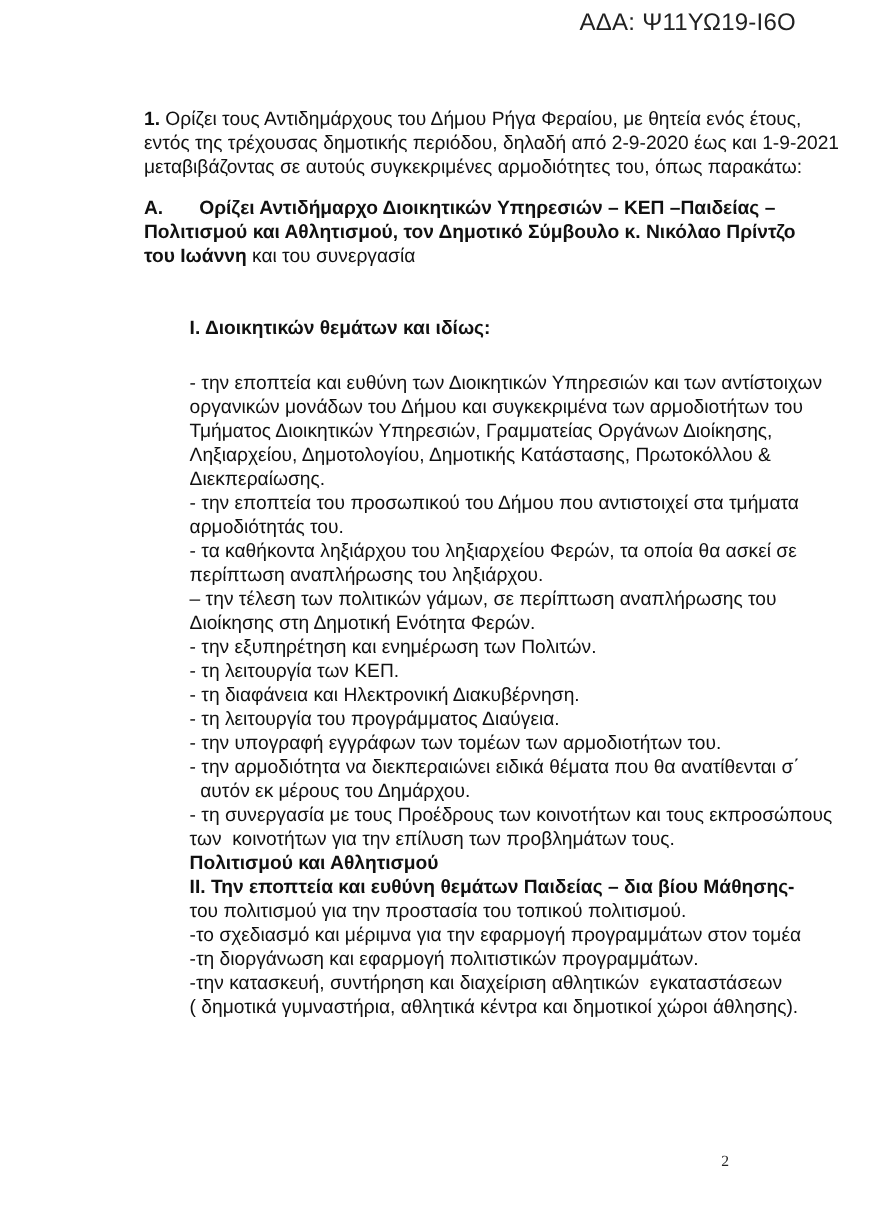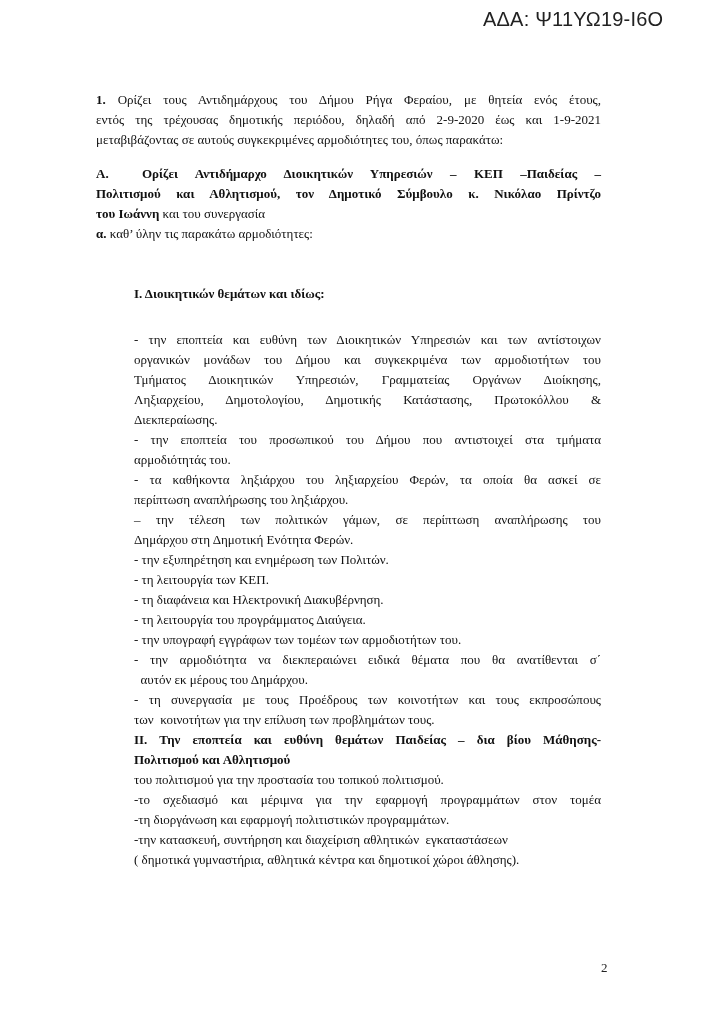--- a/index.html
+++ b/index.html
@@ -1,18 +1,18 @@
 <!DOCTYPE html>
 <html><head>
 <meta charset="utf-8">
 <style>
   html, body { margin: 0; padding: 0; background: #ffffff; }
   body { width: 724px; height: 1024px; position: relative; overflow: hidden; color: #111; }
   .ada { position: absolute; top: 8px; left: 483px; font-family: "Liberation Sans", sans-serif; font-size: 20px; color: #222; letter-spacing: 0.2px; }
-  .page { position: absolute; left: 96px; top: 90px; width: 505px; font-family: Liberation Serif, serif; font-size: 13px; color: #111; }
+  .page { position: absolute; left: 120px; top: 90px; width: 505px; font-family: Liberation Sans, sans-serif; font-size: 16px; color: #111; }
   .line { height: 20px; line-height: 20px; white-space: nowrap; }
   .just { text-align: justify; text-align-last: justify; }
   b, .b { font-weight: bold; }
   .sec-a { margin-top: 14px; }
   .roman { margin-left: 38px; margin-top: 14px; }
   .list { margin-left: 38px; margin-top: 14px; }
   .pagenum { position: absolute; top: 960px; left: 601px; font-family: "Liberation Serif", serif; font-size: 13px; color: #222; }
 </style>
 </head>
 <body>
@@ -23,53 +23,52 @@
   <div>
     <div class="line just"><b>1.</b><span> Ορίζει τους Αντιδημάρχους του Δήμου Ρήγα Φεραίου, με θητεία ενός έτους,</span></div>
     <div class="line just">εντός της τρέχουσας δημοτικής περιόδου, δηλαδή από 2-9-2020 έως και 1-9-2021</div>
     <div class="line">μεταβιβάζοντας σε αυτούς συγκεκριμένες αρμοδιότητες του, όπως παρακάτω:</div>
   </div>
 
   <div class="sec-a">
     <div class="line just b"><span style="display:inline-block;width:46px;text-align:left;text-align-last:left;">Α.</span><span>Ορίζει Αντιδήμαρχο Διοικητικών Υπηρεσιών – ΚΕΠ –Παιδείας –</span></div>
     <div class="line just b">Πολιτισμού και Αθλητισμού, τον Δημοτικό Σύμβουλο κ. Νικόλαο Πρίντζο</div>
     <div class="line"><b>του Ιωάννη</b><span> και του συνεργασία</span></div>
-    <div class="line"><b>α.</b><span> καθ’ ύλην τις παρακάτω αρμοδιότητες:</span></div>
   </div>
 
   <div class="roman" style="margin-top:40px;">
     <div class="line b">Ι. Διοικητικών θεμάτων  και ιδίως:</div>
   </div>
 
   <div class="list" style="margin-top:26px;">
     <div class="line just">- την εποπτεία και ευθύνη των Διοικητικών Υπηρεσιών και των αντίστοιχων</div>
     <div class="line just">οργανικών μονάδων του Δήμου και συγκεκριμένα  των αρμοδιοτήτων του</div>
     <div class="line just">Τμήματος Διοικητικών Υπηρεσιών, Γραμματείας Οργάνων Διοίκησης,</div>
     <div class="line just">Ληξιαρχείου, Δημοτολογίου, Δημοτικής Κατάστασης, Πρωτοκόλλου &amp;</div>
     <div class="line">Διεκπεραίωσης.</div>
     <div class="line just">- την εποπτεία του προσωπικού του Δήμου που αντιστοιχεί στα τμήματα</div>
     <div class="line">αρμοδιότητάς του.</div>
     <div class="line just">- τα καθήκοντα ληξιάρχου του ληξιαρχείου Φερών, τα οποία θα ασκεί σε</div>
     <div class="line">περίπτωση αναπλήρωσης του ληξιάρχου.</div>
     <div class="line just">– την τέλεση των πολιτικών γάμων, σε περίπτωση αναπλήρωσης του</div>
-    <div class="line">Δημάρχου στη Δημοτική Ενότητα Φερών.</div>
+    <div class="line">Διοίκησης στη Δημοτική Ενότητα Φερών.</div>
     <div class="line">- την εξυπηρέτηση και ενημέρωση των Πολιτών.</div>
     <div class="line">- τη λειτουργία των ΚΕΠ.</div>
     <div class="line">- τη διαφάνεια και Ηλεκτρονική Διακυβέρνηση.</div>
     <div class="line">- τη λειτουργία του προγράμματος Διαύγεια.</div>
     <div class="line">- την υπογραφή εγγράφων των τομέων των αρμοδιοτήτων του.</div>
     <div class="line just">- την αρμοδιότητα να διεκπεραιώνει ειδικά θέματα που θα ανατίθενται σ΄</div>
     <div class="line" style="white-space:pre;">  αυτόν εκ μέρους του Δημάρχου.</div>
     <div class="line just">- τη συνεργασία με τους Προέδρους των κοινοτήτων και τους εκπροσώπους</div>
     <div class="line" style="white-space:pre;">των  κοινοτήτων για την επίλυση των προβλημάτων τους.</div>
   </div>
 
   <div style="margin-left:38px;">
+    <div class="line b">Πολιτισμού και Αθλητισμού</div>
     <div class="line just b">ΙΙ. Την εποπτεία και ευθύνη θεμάτων Παιδείας – δια βίου Μάθησης-</div>
-    <div class="line b">Πολιτισμού και Αθλητισμού</div>
   </div>
 
   <div style="margin-left:38px;">
     <div class="line">του πολιτισμού για την προστασία του τοπικού πολιτισμού.</div>
     <div class="line just">-το σχεδιασμό  και μέριμνα για την εφαρμογή προγραμμάτων στον τομέα</div>
     <div class="line">-τη διοργάνωση και εφαρμογή πολιτιστικών προγραμμάτων.</div>
     <div class="line" style="white-space:pre;">-την κατασκευή, συντήρηση και διαχείριση αθλητικών  εγκαταστάσεων</div>
     <div class="line">( δημοτικά γυμναστήρια, αθλητικά κέντρα και δημοτικοί χώροι άθλησης).</div>
   </div>
 </div>

